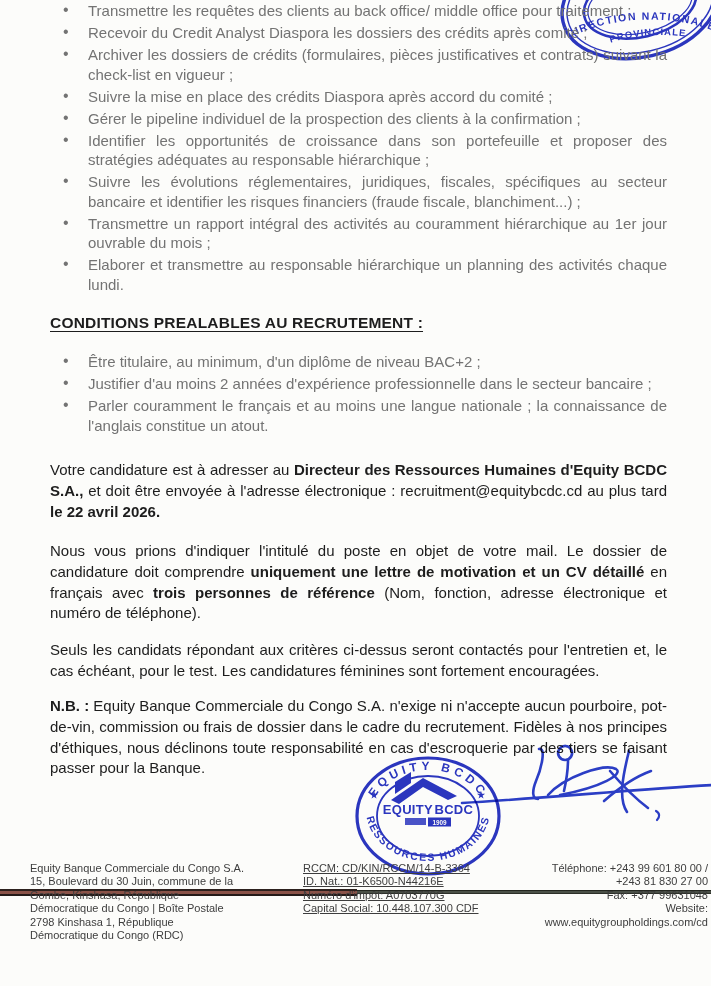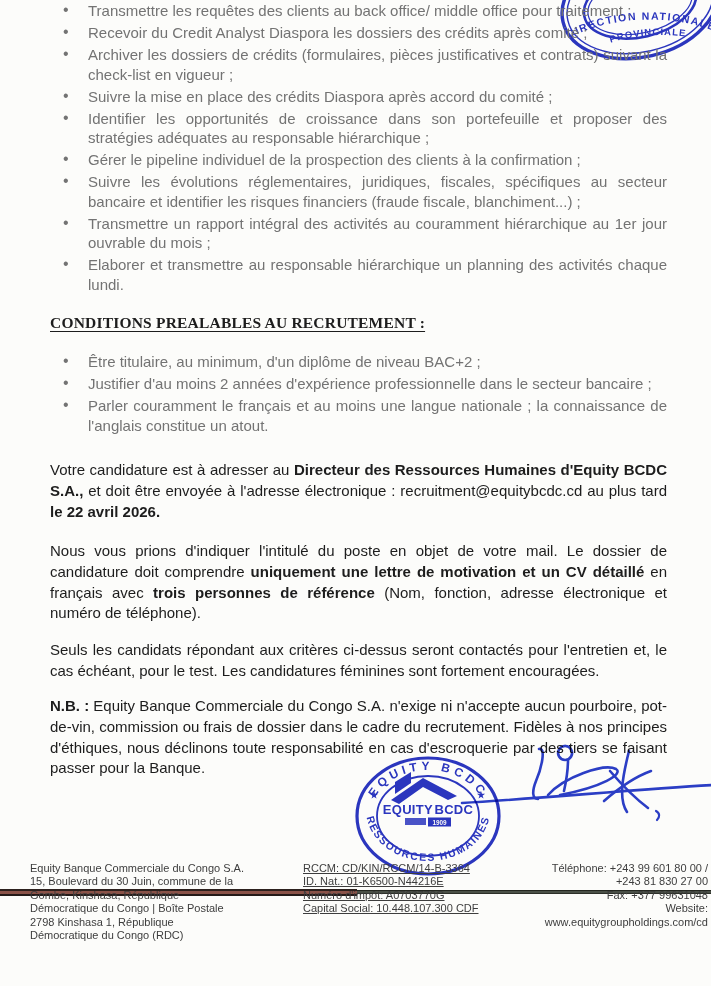--- a/index.html
+++ b/index.html
@@ -56,28 +56,28 @@
       <text font-size="10.5" letter-spacing="1.5"><textPath href="#cArcOuter" startOffset="50%" text-anchor="middle">DIRECTION NATIONALE</textPath></text>
       <text font-size="9.5" letter-spacing="1"><textPath href="#cArcInner" startOffset="52%" text-anchor="middle">PROVINCIALE</textPath></text>
     </g>
   </svg>
 
   <ul class="bullets" style="top:1px;">
       <li>Transmettre les requêtes des clients au back office/ middle office pour traitement ;</li>
       <li>Recevoir du Credit Analyst Diaspora les dossiers des crédits après comité ;</li>
       <li>Archiver les dossiers de crédits (formulaires, pièces justificatives et contrats) suivant la check-list en vigueur ;</li>
       <li>Suivre la mise en place des crédits Diaspora après accord du comité ;</li>
+      <li>Gérer le pipeline individuel de la prospection des clients à la confirmation ;</li>
       <li>Identifier les opportunités de croissance dans son portefeuille et proposer des stratégies adéquates au responsable hiérarchique ;</li>
-      <li>Gérer le pipeline individuel de la prospection des clients à la confirmation ;</li>
       <li>Suivre les évolutions réglementaires, juridiques, fiscales, spécifiques au secteur bancaire et identifier les risques financiers (fraude fiscale, blanchiment...) ;</li>
       <li>Transmettre un rapport intégral des activités au couramment hiérarchique au 1er jour ouvrable du mois ;</li>
       <li>Elaborer et transmettre au responsable hiérarchique un planning des activités chaque lundi.</li>
     </ul>
 
-  <h2 class="heading" style="top:314px;font-family:Liberation Serif, serif;">CONDITIONS PREALABLES AU RECRUTEMENT :</h2>
+  <h2 class="heading" style="top:314px;">CONDITIONS PREALABLES AU RECRUTEMENT :</h2>
 
   <ul class="bullets" style="top:352px;">
       <li>Être titulaire, au minimum, d'un diplôme de niveau BAC+2 ;</li>
       <li>Justifier d'au moins 2 années d'expérience professionnelle dans le secteur bancaire ;</li>
       <li>Parler couramment le français et au moins une langue nationale ; la connaissance de l'anglais constitue un atout.</li>
     </ul>
 
   <p class="para" style="top:460px;"><span>Votre candidature est à adresser au </span><span class="b">Directeur des Ressources Humaines d'Equity BCDC S.A.,</span><span> et doit être envoyée à l'adresse électronique : </span><span class="u">recruitment@equitybcdc.cd</span><span> au plus tard </span><span class="b">le 22 avril 2026.</span></p>
 
   <p class="para" style="top:541px;"><span>Nous vous prions d'indiquer l'intitulé du poste en objet de votre mail. Le dossier de candidature doit comprendre </span><span class="b u">uniquement</span><span> </span><span class="b">une lettre de motivation et un CV détaillé</span><span> en français avec </span><span class="b">trois personnes de référence</span><span> (Nom, fonction, adresse électronique et numéro de téléphone).</span></p>

